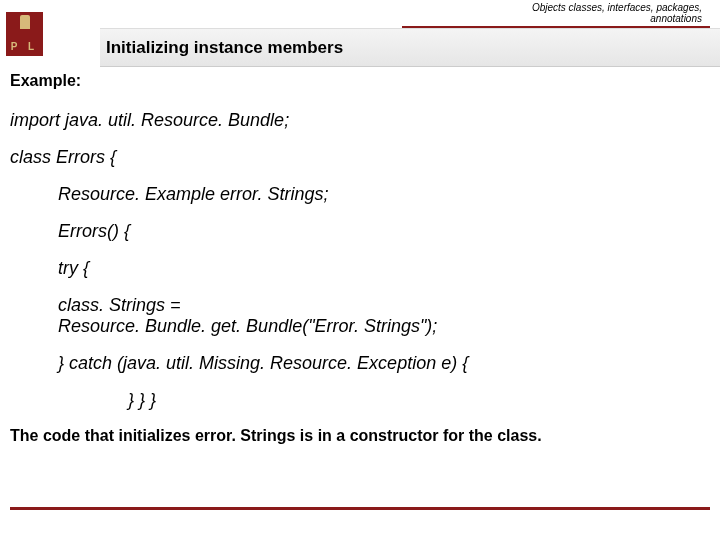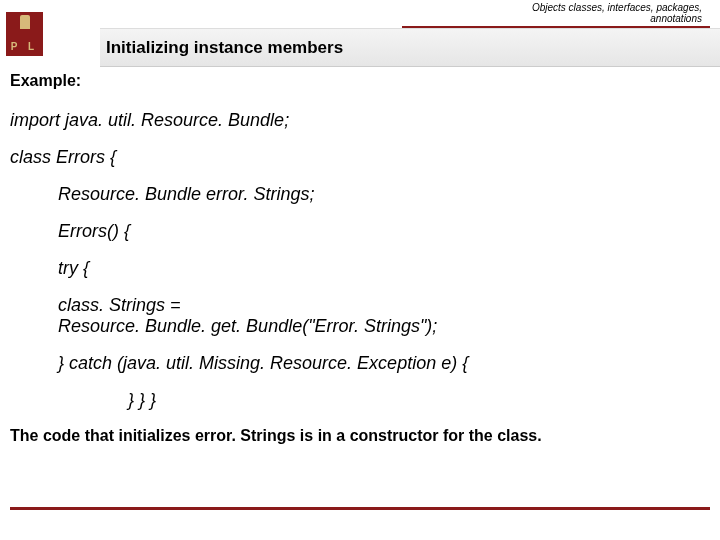--- a/index.html
+++ b/index.html
@@ -39,21 +39,21 @@
     </div>
     <div class="title-bar">
       <span class="title-text">Initializing instance members</span>
     </div>
   </div>
 
   <div class="content">
     <div class="example-label">Example:</div>
     <div class="line">import java. util. Resource. Bundle;</div>
     <div class="line">class Errors {</div>
-    <div class="line indent1">Resource. Bundle error. Strings;</div>
+    <div class="line indent1">Resource. Example error. Strings;</div>
     <div class="line indent1">Errors() {</div>
     <div class="line indent1">try {</div>
     <div class="line indent1">
       <div>class. Strings =</div>
       <div>Resource. Bundle. get. Bundle("Error. Strings");</div>
     </div>
     <div class="line indent1">} catch (java. util. Missing. Resource. Exception e) {</div>
     <div class="line indent1 line-flex">
       <span class="right">} } }</span>
     </div>

